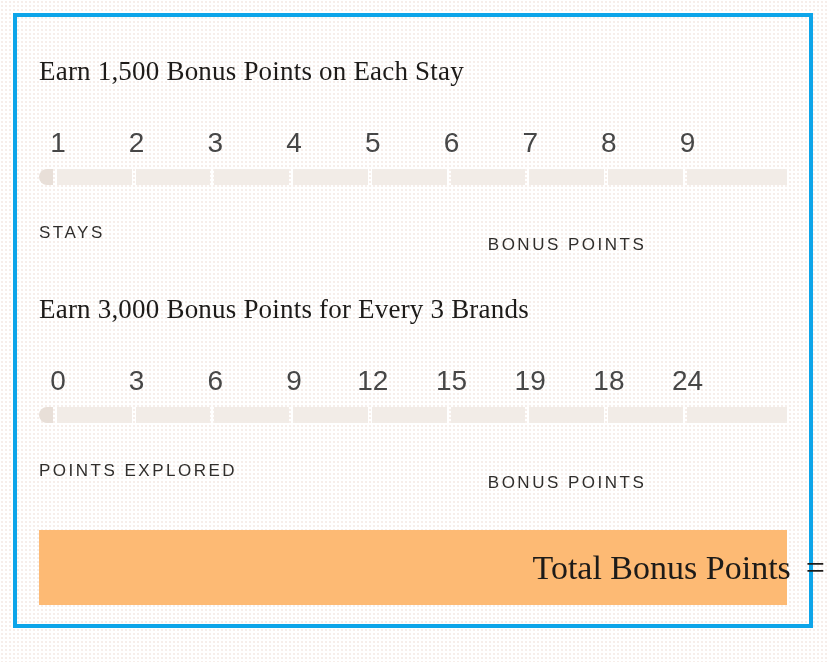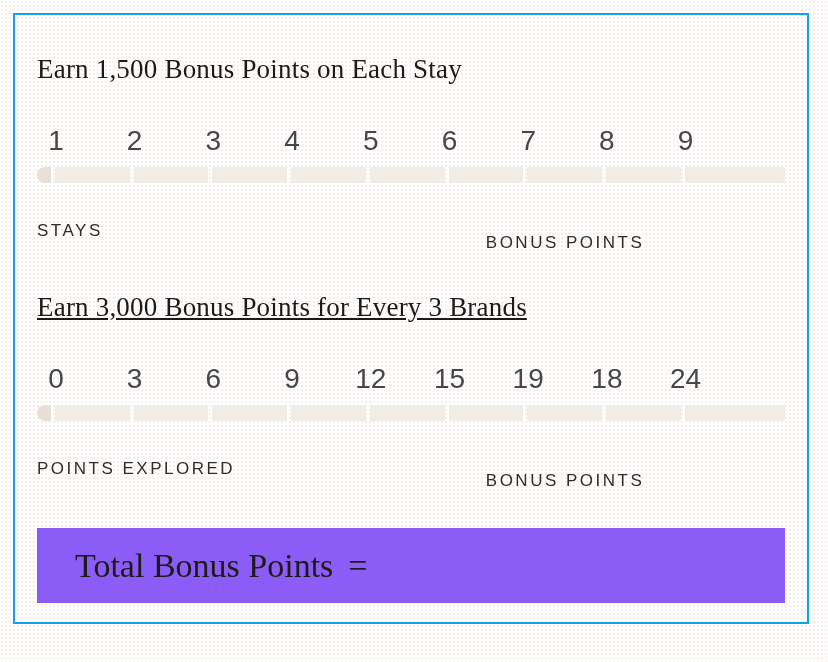--- a/index.html
+++ b/index.html
@@ -6,30 +6,30 @@
   body{
     width:828px;height:662px;overflow:hidden;position:relative;
     background-color:#ffffff;
     background-image:radial-gradient(circle, rgba(225,195,180,0.28) 1px, transparent 1.3px);
     background-size:4px 4px;
     font-family:"Liberation Sans", sans-serif;
     -webkit-font-smoothing:antialiased;
   }
   .card{
     position:absolute;left:13px;top:13px;width:792px;height:607px;
-    border:2px solid #0ea5e9;background:transparent;box-sizing:content-box;
+    border:4px solid #0ea5e9;background:transparent;box-sizing:content-box;
   }
   .card-inner{
     padding:40px 22px 18px 22px;position:relative;height:549px;box-sizing:border-box;
   }
   .section-title{
     font-family:"Liberation Serif", serif;
     font-size:27px;line-height:28px;color:#1d1b19;letter-spacing:0.2px;
   }
-  .section-title.second{margin-top:52px;text-decoration:underline;}
+  .section-title.second{margin-top:52px;}
   .ticks{
     position:relative;height:24px;margin-top:46px;
   }
   .ticks .tick{
     position:absolute;top:0;transform:translateX(-50%);
     font-size:28px;line-height:24px;color:#474747;font-weight:400;white-space:nowrap;
   }
   .bar{
     display:flex;column-gap:4px;height:16px;margin-top:14px;align-items:stretch;
   }
@@ -41,22 +41,22 @@
   }
   .bar .seg:last-child{flex:1 1 auto;}
   .axis-labels{
     position:relative;margin-top:38px;height:20px;
     font-size:17px;line-height:20px;letter-spacing:2.5px;color:#302e2c;
   }
   .axis-labels .right-label{
     position:absolute;left:60%;top:12px;white-space:nowrap;
   }
   .total-box{
-    margin-top:49px;height:75px;background:#8b5cf6;
-    display:flex;align-items:center;justify-content:flex-start;
+    margin-top:49px;height:75px;background:#fdba74;
+    display:flex;align-items:center;justify-content:flex-end;
   }
   .total-line{
     position:relative;left:38px;display:flex;align-items:baseline;
     font-family:"Liberation Serif", serif;font-size:34px;color:#1d1b19;
   }
   .total-line .equals{margin-left:15px;}
 </style>
 </head>
 <body>
 

